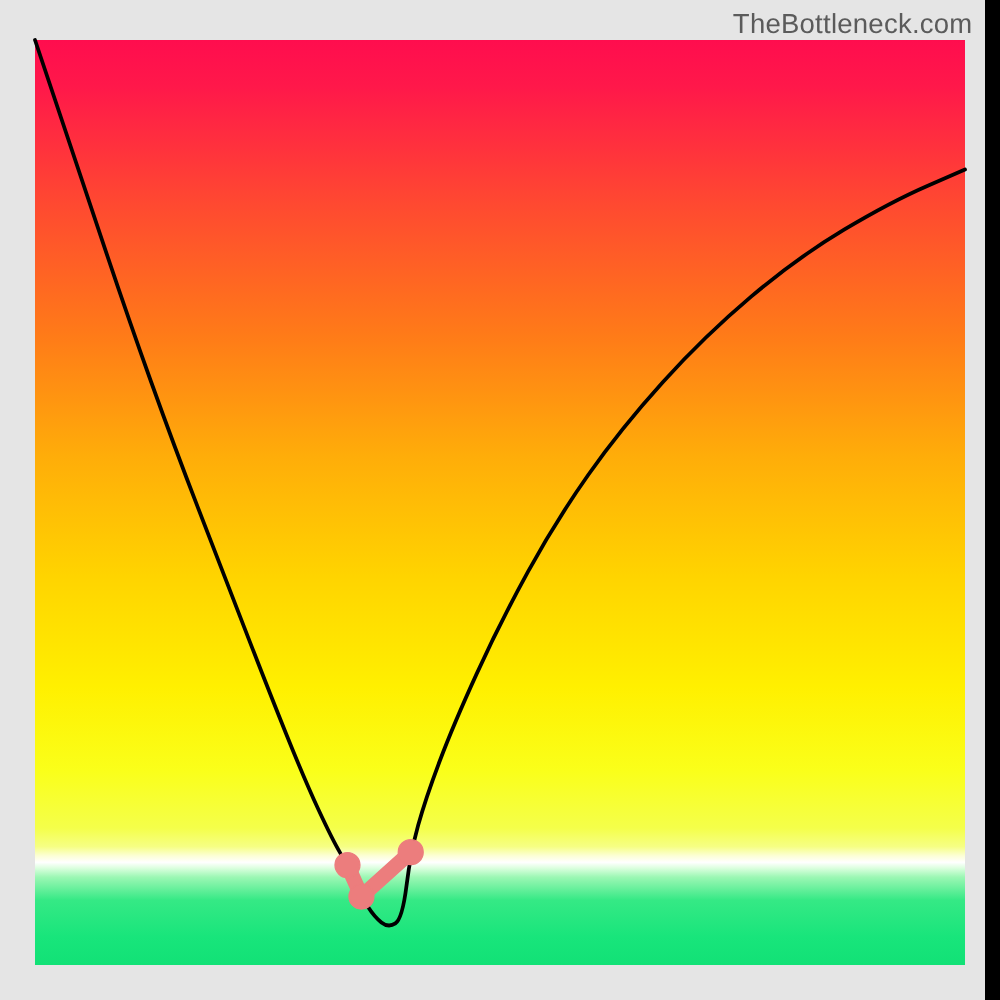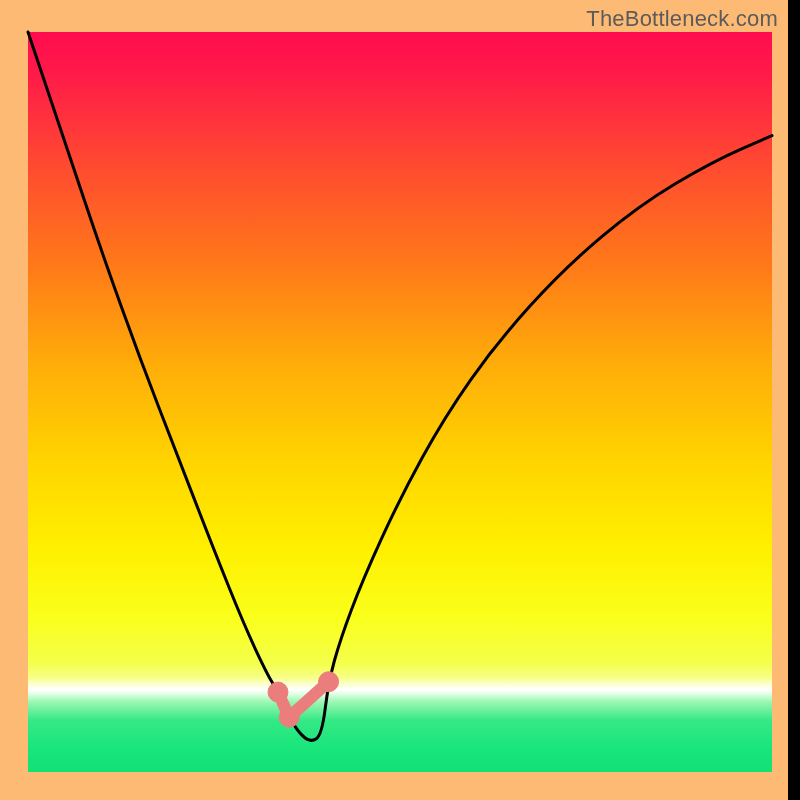--- a/index.html
+++ b/index.html
@@ -7,21 +7,21 @@
     padding: 0;
     width: 800px;
     height: 800px;
     background: #000;
     overflow: hidden;
   }
   .wrap {
     position: relative;
     width: 788px;
     height: 800px;
-    background: #fdba74;
+    background: #e5e5e5;
   }
   .watermark {
     position: absolute;
     top: 6px;
     right: 10px;
     font-family: Arial, Helvetica, sans-serif;
     font-size: 22px;
     color: #5b5b5b;
     letter-spacing: 0.2px;
     user-select: none;

